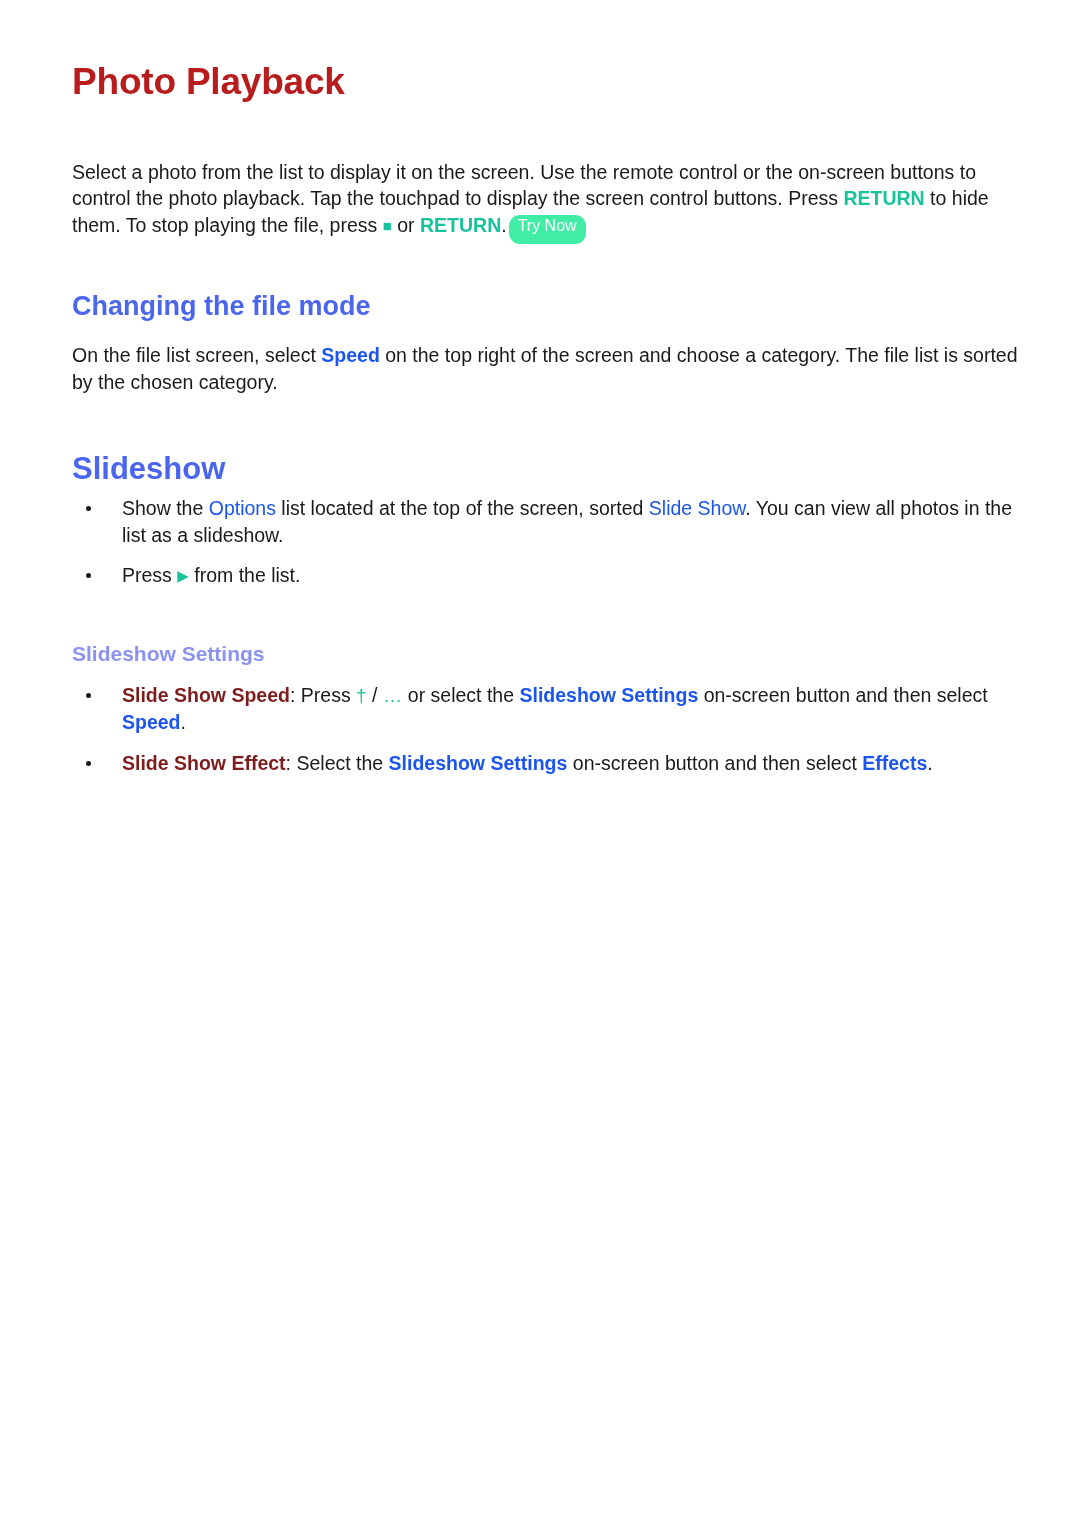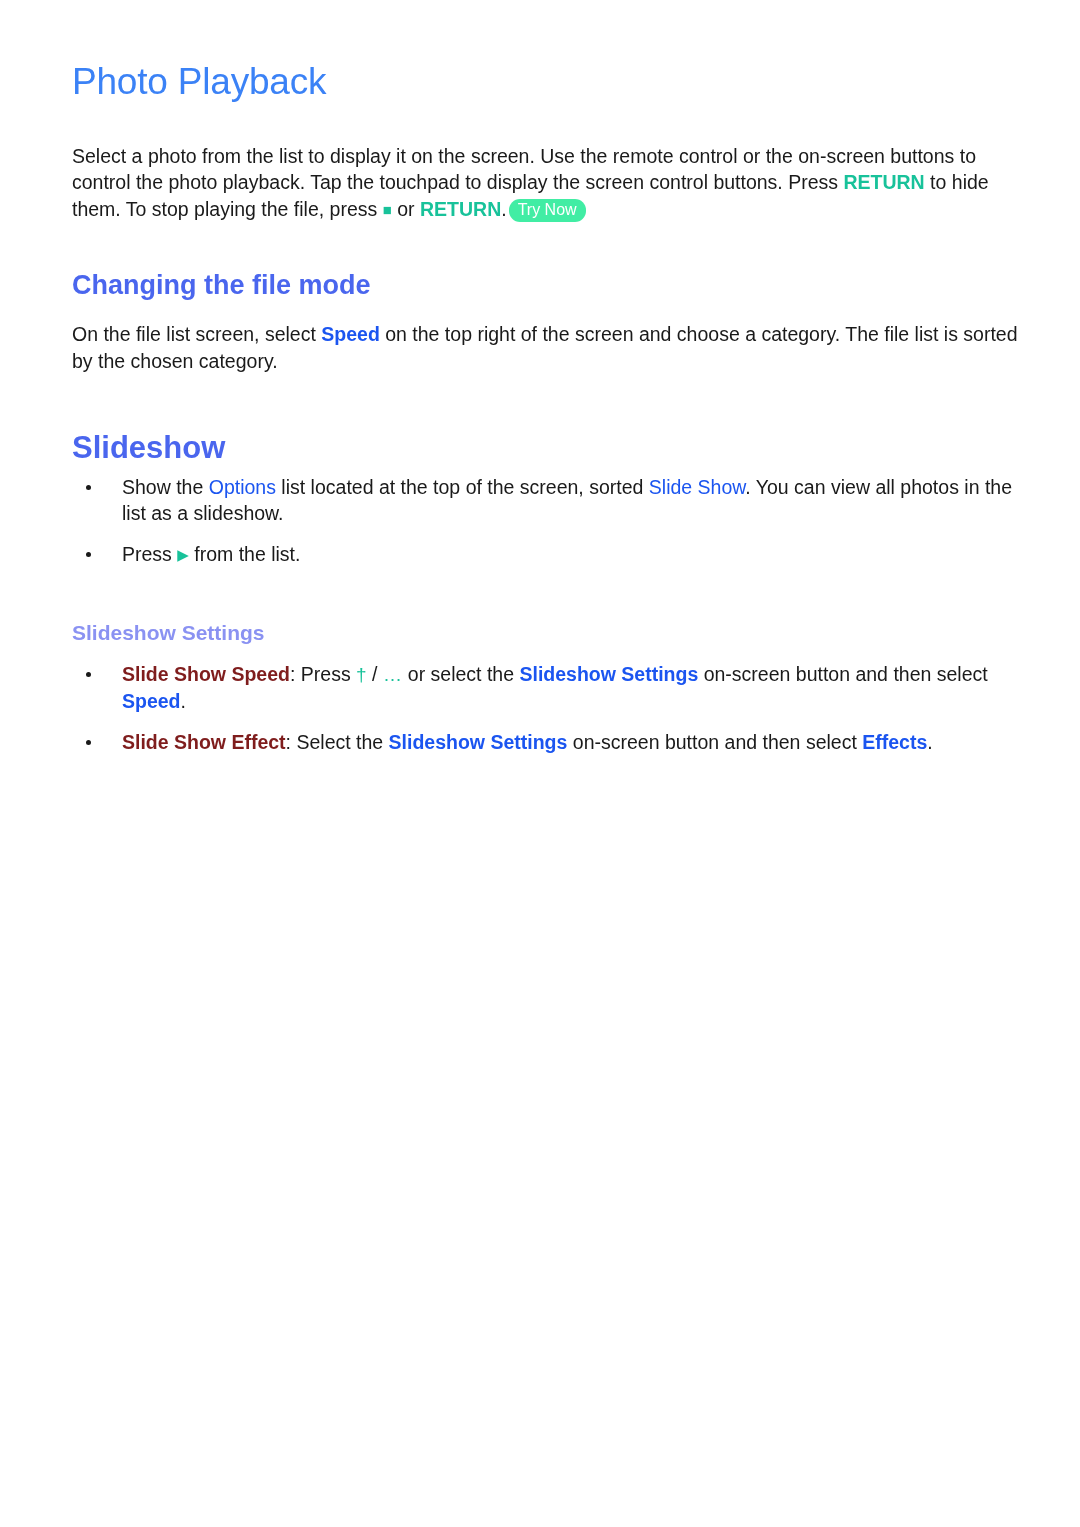--- a/index.html
+++ b/index.html
@@ -16,23 +16,23 @@
   }
   .page {
     position: relative;
     width: 1080px;
     height: 1527px;
     box-sizing: border-box;
     padding: 62px 60px 0 72px;
   }
   h1.doc-title {
     font-size: 37px;
-    font-weight: normal;
-    color: #3b82f6;
-    margin: 0 0 40px 0;
+    font-weight: bold;
+    color: #b91c1c;
+    margin: 0 0 56px 0;
     letter-spacing: -0.2px;
     line-height: 1.1;
   }
   h2.section-title {
     font-size: 27px;
     font-weight: bold;
     color: #4a66ee;
     margin: 46px 0 20px 0;
     line-height: 1.2;
   }
@@ -117,21 +117,21 @@
     font-size: 19px;
     letter-spacing: 0.5px;
   }
   .trynow {
     display: inline-block;
     background: #41eda4;
     color: #ffffff;
     font-size: 16px;
     font-weight: normal;
     border-radius: 11px;
-    padding: 1px 9px 2px 9px;
+    padding: 1px 9px 8px 9px;
     line-height: 1.25;
     vertical-align: 1px;
     margin-left: 2px;
   }
 </style>
 </head>
 <body>
 
 <div class="page">
 

